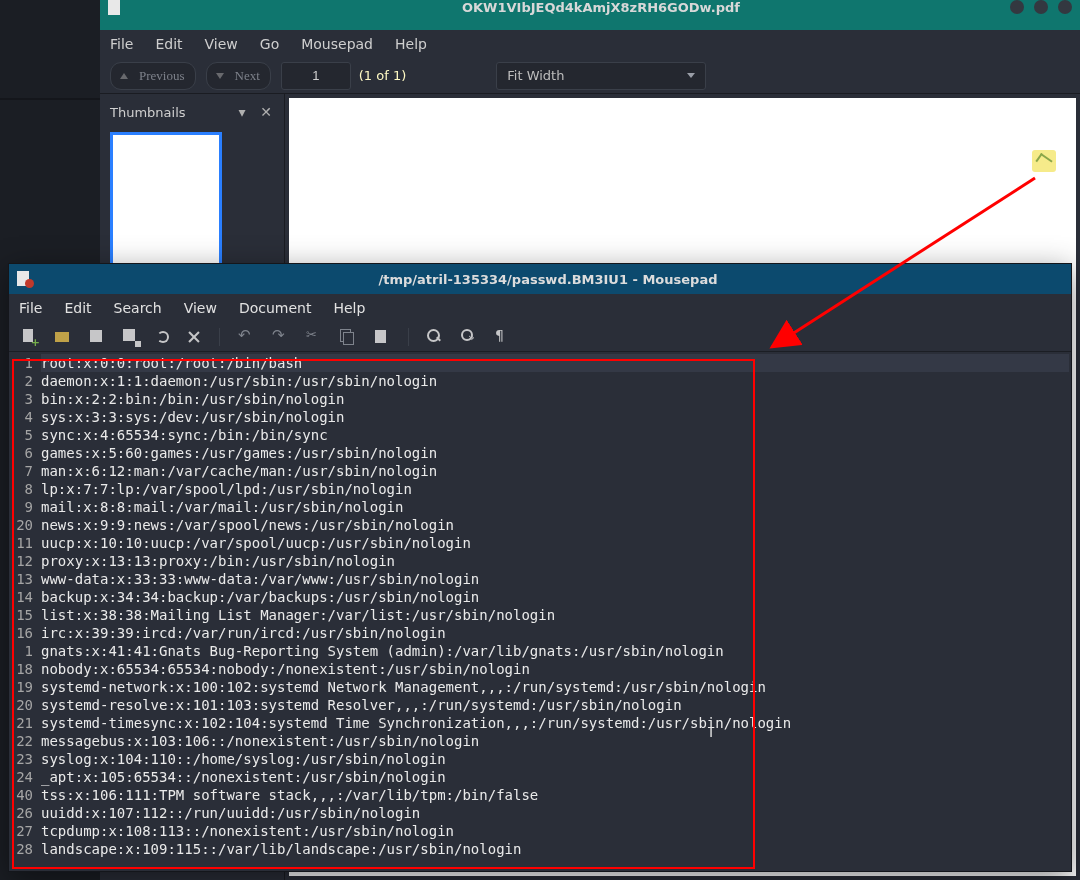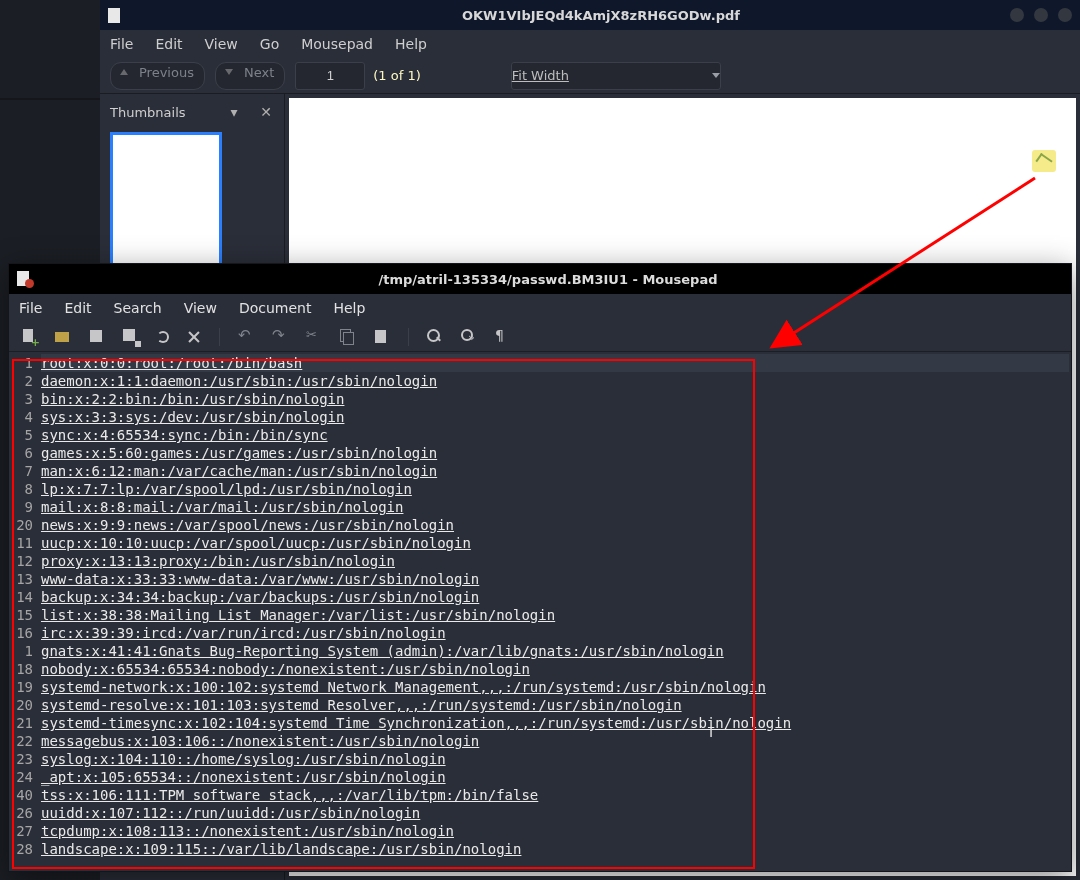--- a/index.html
+++ b/index.html
@@ -8,21 +8,21 @@
     background: #1b1e24;
     font-family: "DejaVu Sans", "Liberation Sans", sans-serif;
     color: #c7c7c7;
     overflow: hidden;
     position: relative;
   }
 
   
   .pdf-win { position: absolute; left: 100px; top: 0; width: 980px; height: 880px; background: #2a2e38; }
   .pdf-titlebar {
-    height: 30px; background: #0f172a; display: flex; align-items: center;
+    height: 30px; background: #0f766e; display: flex; 
     padding: 0 8px; color: #d8d8d8; font-size: 13px;
     position: relative;
   }
   .pdf-doc-icon {
     width: 12px; height: 15px; background: #e8e8e8; margin-right: 10px;
   }
   .pdf-title-text { flex: 1; text-align: center; font-weight: bold; color: #d8d8d8; }
   .win-buttons { display: flex; gap: 10px; position: absolute; right: 8px; }
   .wbtn { width: 14px; height: 14px; border-radius: 50%; background: #333840; }
 
@@ -30,46 +30,46 @@
     height: 28px; display: flex; gap: 22px; align-items: center;
     padding: 0 10px; font-size: 14px; color: #cfcfcf;
   }
   .pdf-menubar span { cursor: default; }
 
   .pdf-toolbar {
     height: 36px; display: flex; align-items: center; gap: 10px;
     padding: 4px 10px; border-bottom: 1px solid #1a1c22;
     font-size: 13px; color: #898c94;
   }
-  .nav-grp { display: flex; align-items: flex-start; gap: 4px; background: #24272f; border: 1px solid #3a3f49; border-radius: 11px; padding: 2px 6px; height: 28px; }
+  .nav-grp { display: flex; align-items: center; gap: 4px; background: #24272f; border: 1px solid #3a3f49; border-radius: 11px; padding: 2px 6px; height: 28px; font-family: Liberation Serif, serif; }
   .nav-arrow { width: 14px; height: 14px; position: relative; opacity: .55; }
   .arrow-up::before { content:""; position:absolute; left:3px; top:4px; border-left:4px solid transparent; border-right:4px solid transparent; border-bottom:6px solid #a0a0a0; }
   .arrow-down::before { content:""; position:absolute; left:3px; top:4px; border-left:4px solid transparent; border-right:4px solid transparent; border-top:6px solid #a0a0a0; }
   .nav-lbl { color:#7d818a; padding:0 4px; }
   .page-grp, .zoom-grp { display: flex; align-items: center; gap: 8px; }
   .page-input {
     width: 70px; height: 28px; background: #24272f; border: 1px solid #3a3f49;
     color: #d0d0d0; text-align: center; border-radius: 3px; padding: 0 6px; font-size: 13px;
   }
   .page-of { color:#fef9c3; }
   .zoom-select {
     width: 210px; height: 28px; background: #24272f; border: 1px solid #3a3f49;
     border-radius: 3px; display:flex; align-items:center; justify-content:space-between;
-    padding: 0 0; color:#bdbdbd;text-decoration:underline;
+    padding: 0 10px; color:#bdbdbd;
   }
   .caret { width:0; height:0; border-left:4px solid transparent; border-right:4px solid transparent; border-top:5px solid #9a9ea7; }
 
   .pdf-body { display:flex; height: calc(100% - 94px); }
   .side-panel {
     width: 185px; background:#2a2e38; border-right: 1px solid #1a1c22;
     padding: 4px 4px;
   }
   .side-head {
     display:flex; align-items:center; height:28px; font-size:13px; color:#cfcfcf;
-    padding: 0 6px; gap:16px;
+    padding: 0 6px; gap:8px;
   }
   .side-head .flex { flex:1; }
   .side-btn { color:#b0b0b0; font-size: 14px; width:16px; text-align:center; }
   .thumb {
     margin: 6px 6px; width: 112px; height: 146px;
     border: 3px solid #2a7fff; background:#ffffff;
   }
   .pdf-page-area {
     flex:1; background:#2a2e38; padding:4px;
     position:relative;
@@ -88,21 +88,21 @@
     transform: rotate(35deg);
   }
 
   
   .editor-win {
     position:absolute; left:8px; top:263px; width:1064px; height:609px;
     background:#2a2e38; border:1px solid #14161b;
     box-shadow: 0 8px 30px rgba(0,0,0,.45);
   }
   .ed-titlebar {
-    height: 30px; background:#000000; display:flex; align-items:center;
+    height: 30px; background:#0c4a6e; display:flex; align-items:center;
     padding:0 8px; position:relative;
   }
   .ed-app-icon { width:16px; height:16px; position:relative; }
   .ed-app-icon .pg { position:absolute; left:0; top:0; width:12px; height:15px; background:#e8e8e8; }
   .ed-app-icon .rd { position:absolute; right:-1px; bottom:-1px; width:9px; height:9px; border-radius:50%; background:#c0392b; }
   .ed-title-text { flex:1; text-align:center; color:#dcdcdc; font-weight:bold; font-size:13px; }
   .ed-menubar {
     height:28px; display:flex; align-items:center; gap:22px; padding:0 10px;
     font-size:14px; color:#e2e2e2;
   }
@@ -135,21 +135,21 @@
   .i-replace::after { content:"»"; position:absolute; left:7px; top:2px; font-size:11px; color:#dcdcdc; }
   .i-goto::before { content:"¶"; color:#dcdcdc; font-size:14px; position:absolute; top:-2px; }
 
   .editor-area {
     display:flex; height: calc(100% - 88px);
     font-family: "DejaVu Sans Mono","Liberation Mono",monospace;
     font-size: 14px; line-height: 18px;
     background:#2a2e38;
   }
   .gutter { width:28px; color:#a5a5a5; text-align:right; padding:2px 4px 2px 2px; background:#2a2e38; user-select:none; }
-  .code  { flex:1; color:#eaeaea; padding:2px 2px 16px 4px; white-space:pre;text-decoration:underline; }
+  .code  { flex:1; color:#eaeaea; padding:2px 2px 16px 4px; white-space:pre; }
   .cur-line { background:#343946; display:block; }
   .code-line, .gut-line { display:block; height:18px; }
 
   
   .anno-box {
     position:absolute; left:12px; top:359px; width:743px; height:510px;
     border:2px solid #ff0000; pointer-events:none; z-index:50;
   }
   svg.arrow { position:absolute; left:0; top:0; width:1080px; height:880px; pointer-events:none; z-index:51; }
 

